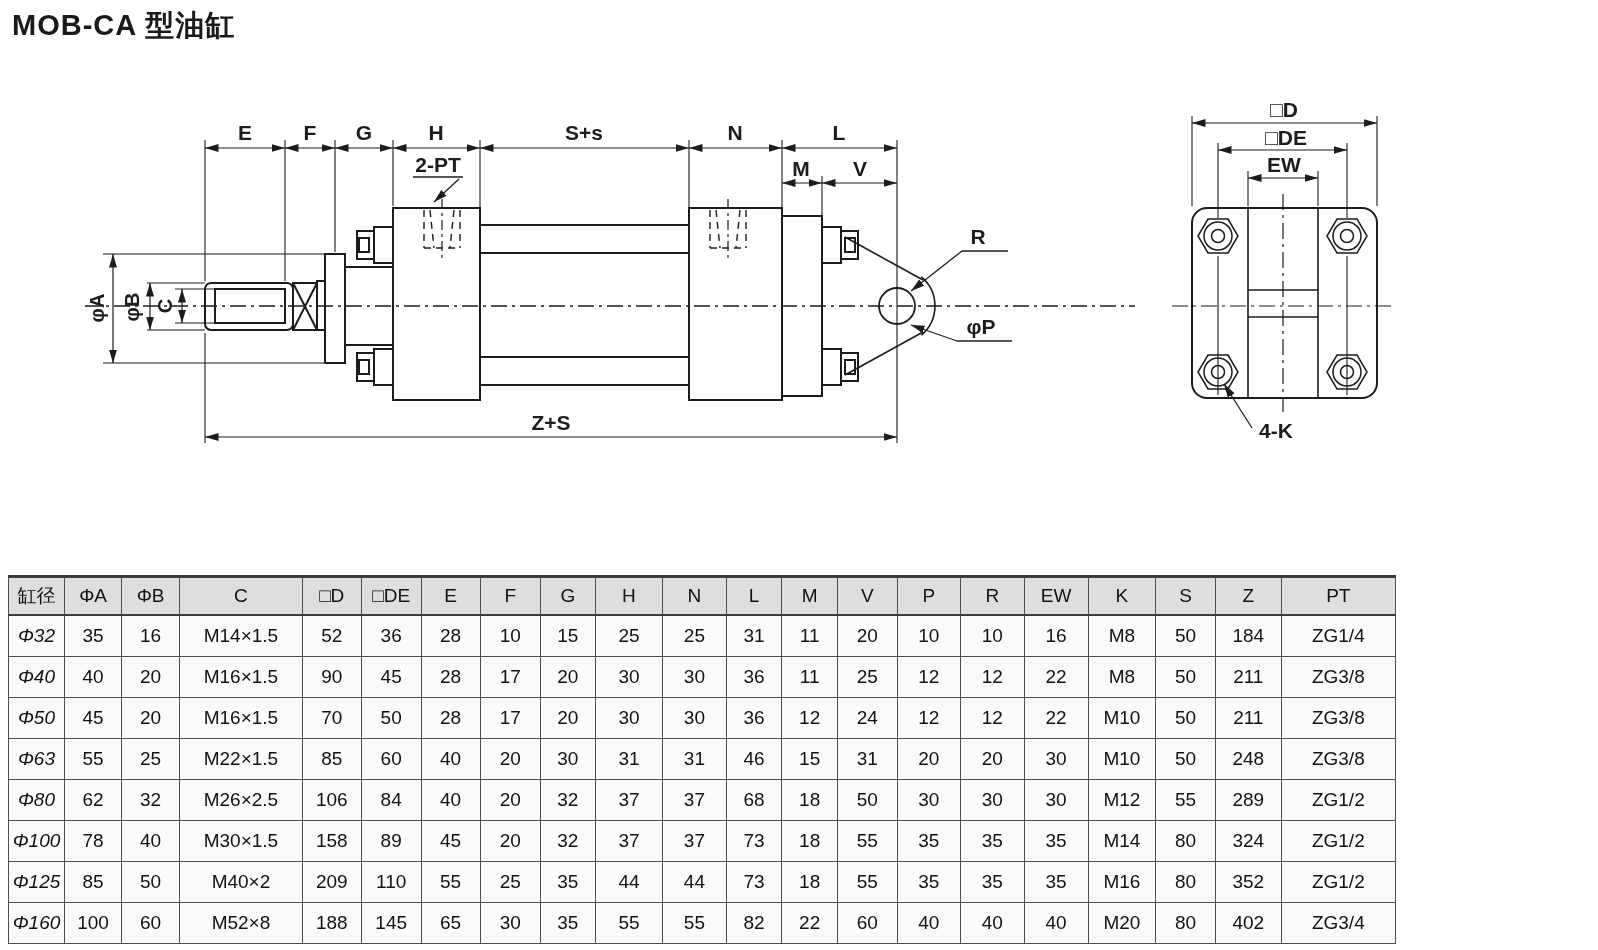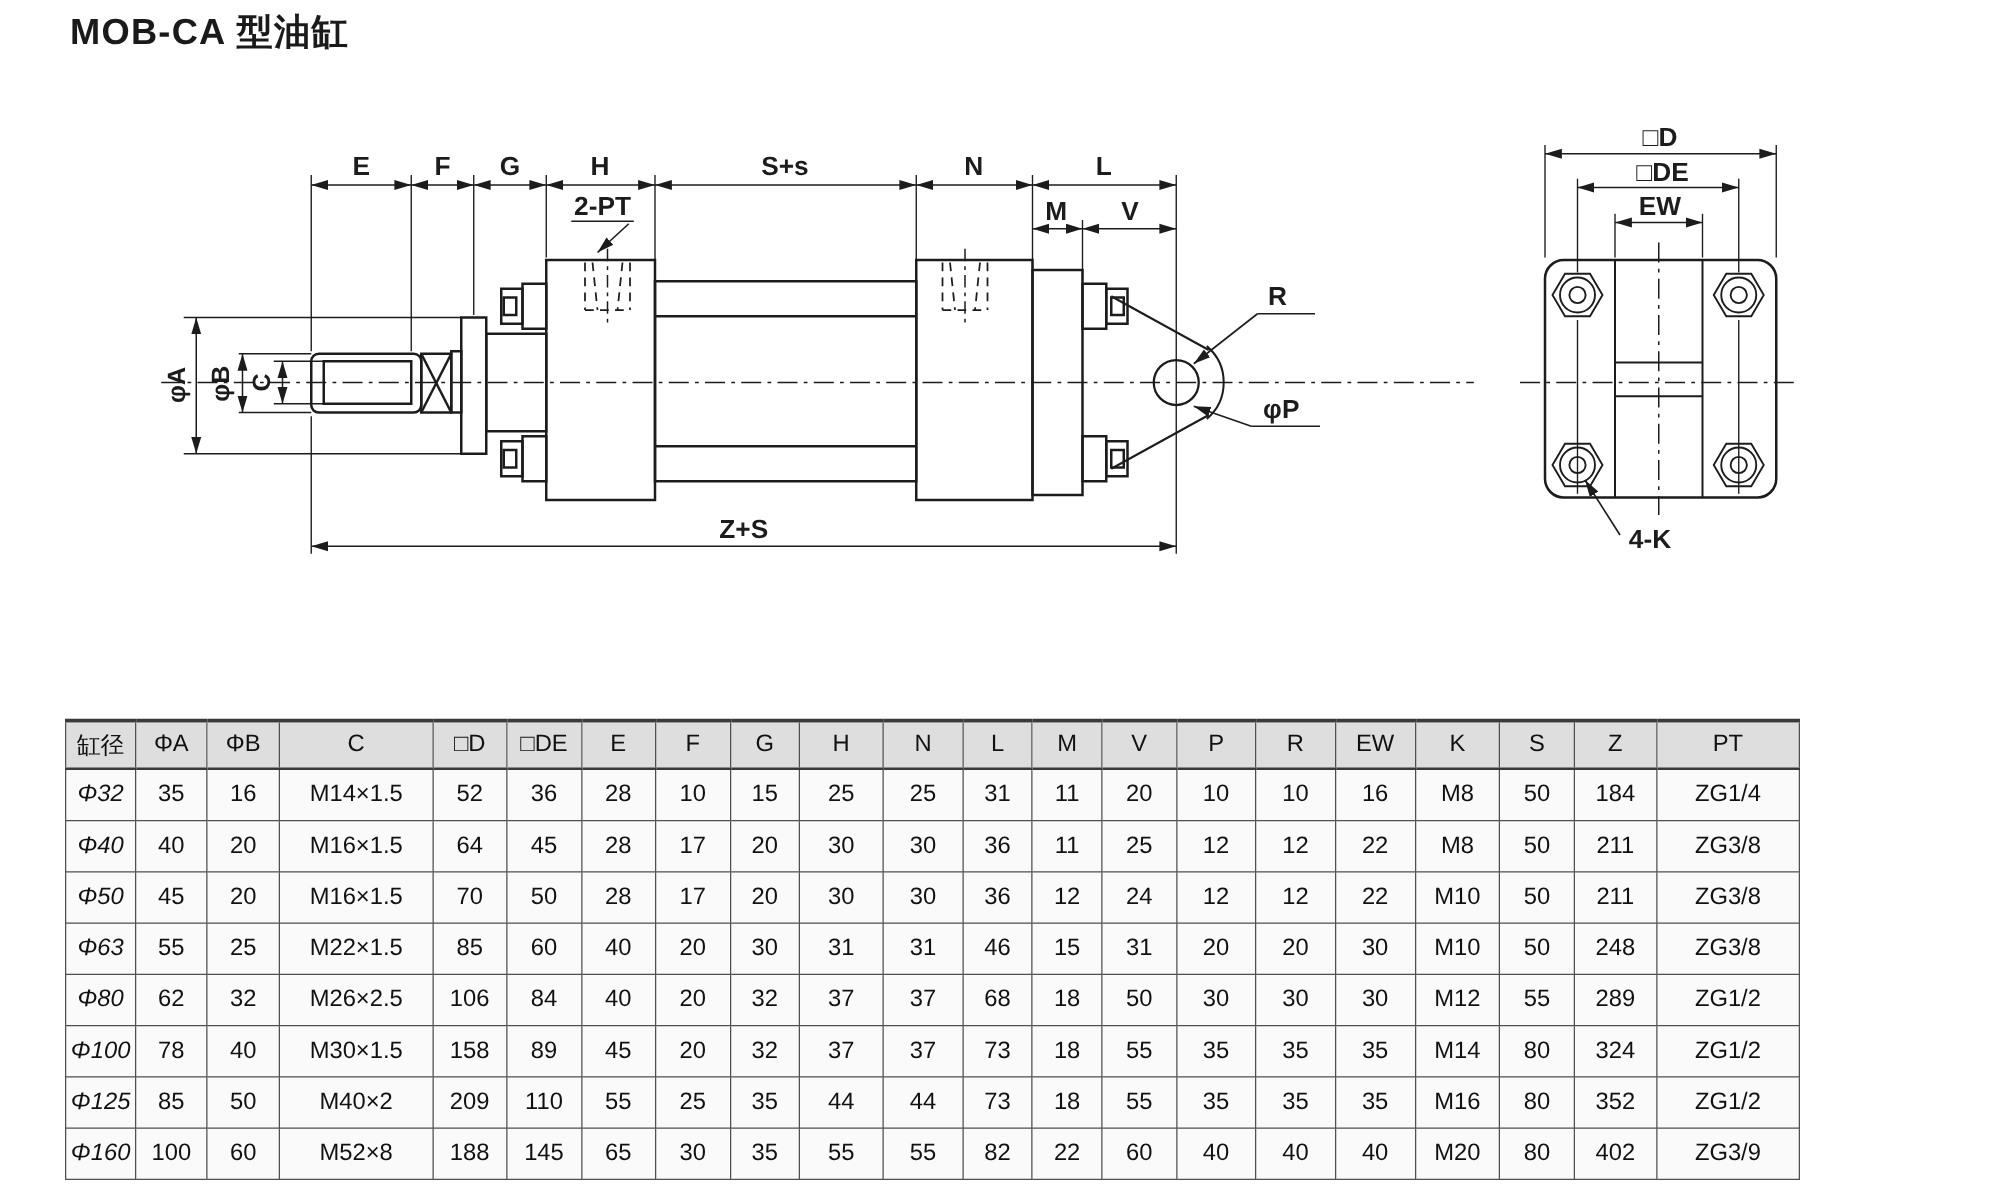--- a/index.html
+++ b/index.html
@@ -1,17 +1,17 @@
 <!DOCTYPE html>
 <html><head>
 <meta charset="utf-8">
 <style>
   html,body{margin:0;padding:0;background:#ffffff;}
   body{width:1598px;height:950px;overflow:hidden;font-family:"Liberation Sans","DejaVu Sans",sans-serif;color:#111;}
-  .page{position:relative;width:1396px;height:950px;background:#fff;margin-left:44px;}
+  .page{position:relative;width:1396px;height:950px;background:#fff;}
   .title{position:absolute;top:6px;left:12px;font-size:29px;font-weight:bold;letter-spacing:1px;color:#1a1a1a;margin:0;}
   .drawing{position:absolute;top:0;left:0;}
   svg text{font-family:"Liberation Sans","DejaVu Sans",sans-serif;font-weight:bold;fill:#1c1c1c;}
   .dimlbl{font-size:21px;}
   .dimlbl-sm{font-size:20px;}
   
   .spec-wrap{position:absolute;top:575px;left:8px;}
   table.spec{border-collapse:collapse;table-layout:fixed;background:#fbfbfb;}
   table.spec th,table.spec td{border:1px solid #4f4f4f;text-align:center;vertical-align:middle;
     font-size:19px;padding:0;white-space:nowrap;overflow:hidden;}
@@ -297,21 +297,21 @@
             <td>M8</td>
             <td>50</td>
             <td>184</td>
             <td>ZG1/4</td>
           </tr>
           <tr>
             <td>Φ40</td>
             <td>40</td>
             <td>20</td>
             <td>M16×1.5</td>
-            <td>64</td>
+            <td>90</td>
             <td>45</td>
             <td>28</td>
             <td>17</td>
             <td>20</td>
             <td>30</td>
             <td>30</td>
             <td>36</td>
             <td>11</td>
             <td>25</td>
             <td>12</td>
@@ -451,19 +451,19 @@
             <td>55</td>
             <td>82</td>
             <td>22</td>
             <td>60</td>
             <td>40</td>
             <td>40</td>
             <td>40</td>
             <td>M20</td>
             <td>80</td>
             <td>402</td>
-            <td>ZG3/9</td>
+            <td>ZG3/4</td>
           </tr>
         </tbody>
     </table>
   </div>
 
 </div>
 
 </body></html>

